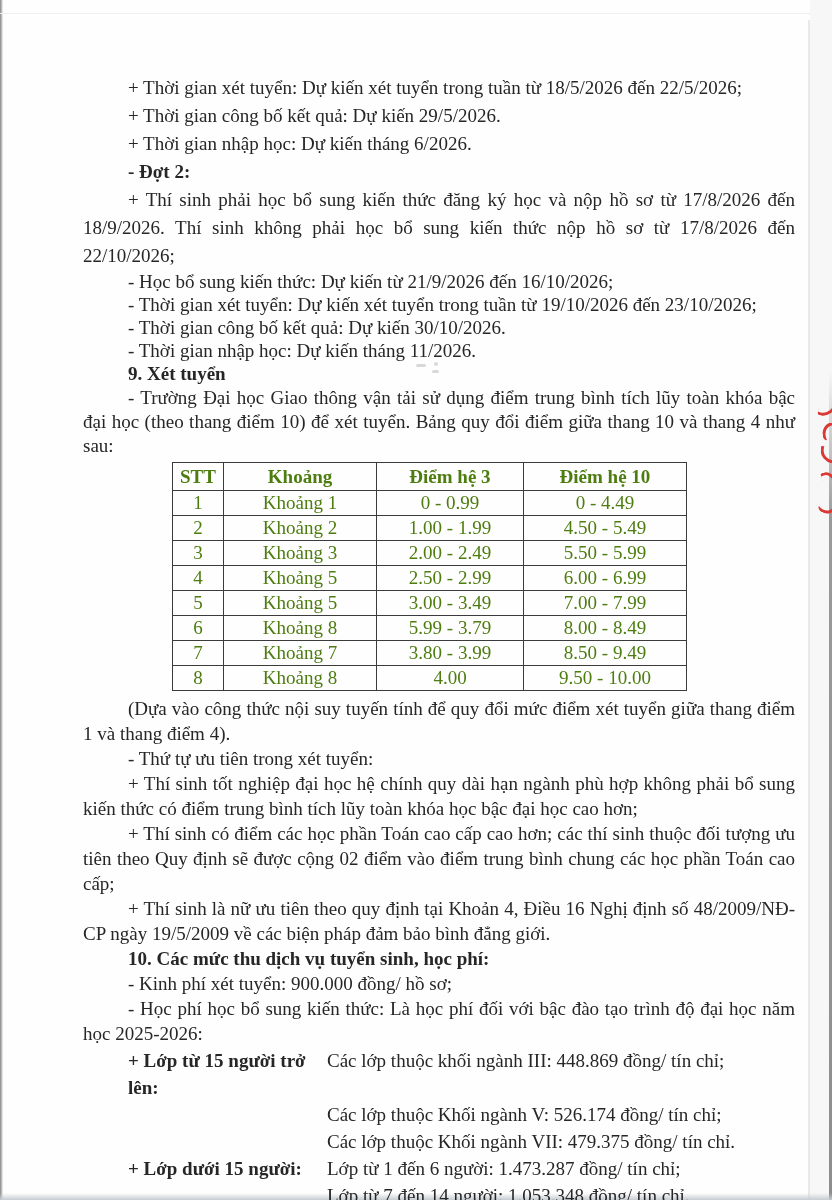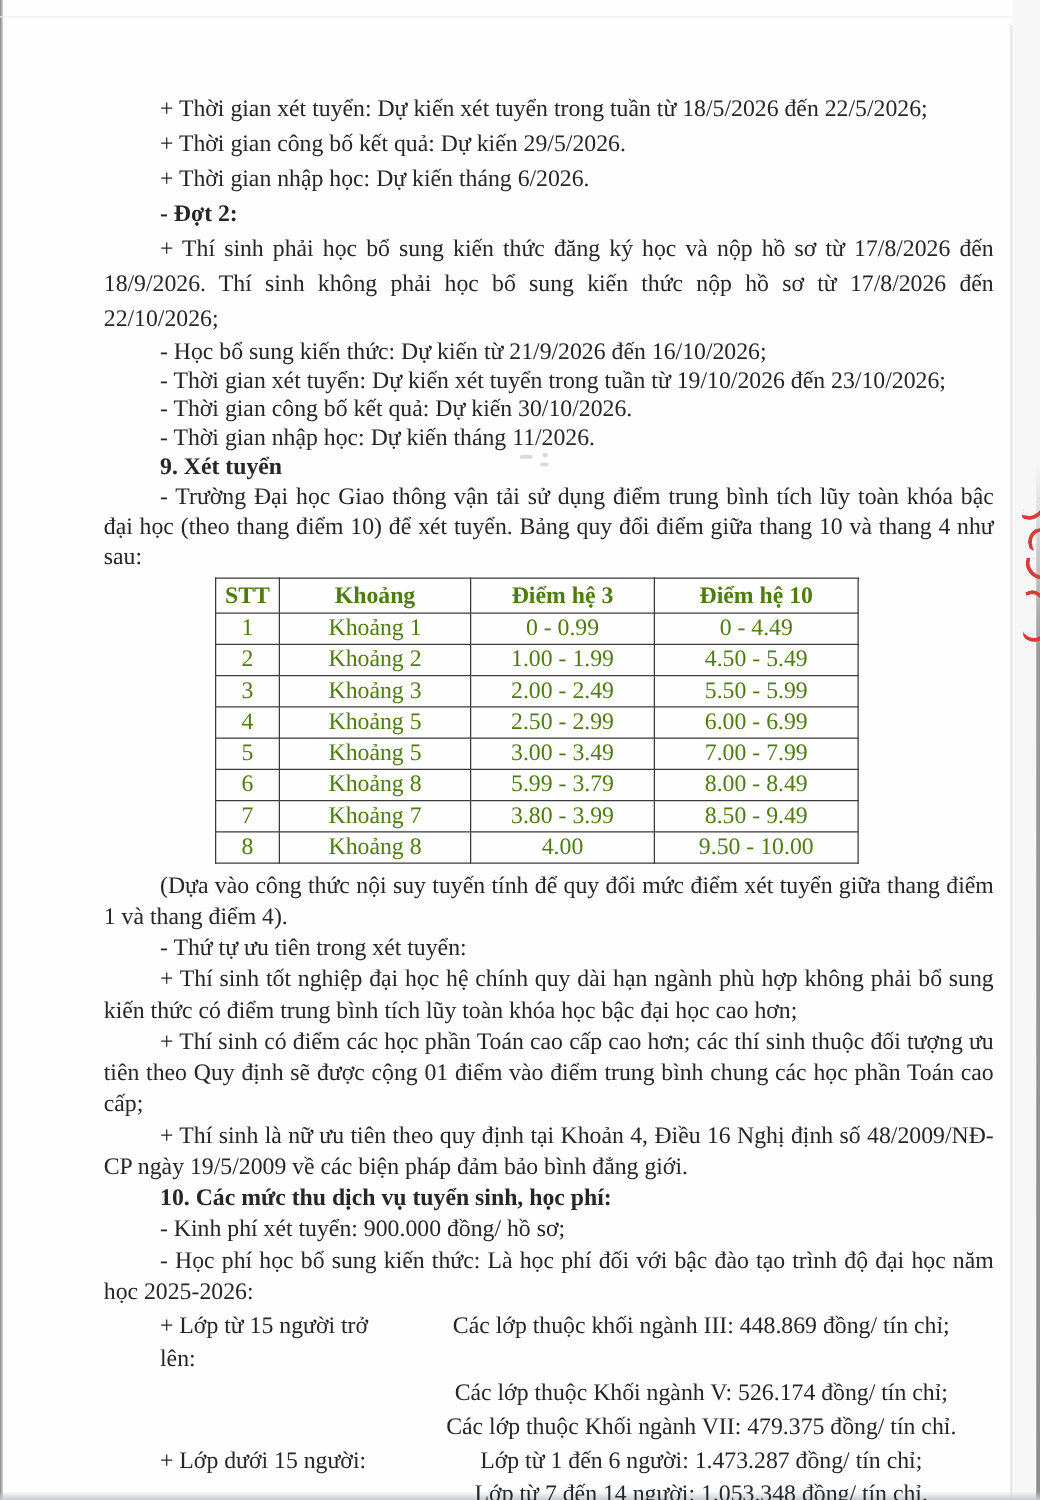--- a/index.html
+++ b/index.html
@@ -48,22 +48,22 @@
   table.conv th,table.conv td{
     border:1.5px solid #3b3b3b;text-align:center;padding:0;
     font-size:19px;color:#4d7c0f;}
   table.conv th{height:27px;font-weight:bold;}
   table.conv td{height:24px;}
   .c-stt{width:51px;} .c-khoang{width:153px;} .c-he4{width:147px;} .c-he10{width:163px;}
   .note{margin-top:5px !important;line-height:24px;}
   .body-lo p{line-height:25px;}
   .fees{margin-top:1px;}
   .fee-row{display:flex;line-height:27px;}
-  .fee-label{width:244px;padding-left:45px;box-sizing:border-box;flex:none;}
-  .fee-value{flex:1;text-align:center;}
+  .fee-label{width:244px;padding-left:45px;box-sizing:border-box;flex:none;font-weight:bold;}
+  .fee-value{flex:1;}
 </style>
 </head>
 <body>
 
 <div class="page">
 
   <div class="edge-left"></div>
   <div class="edge-top"></div>
   <div class="edge-right-band"></div>
   <div class="fold-line"></div>
@@ -167,21 +167,21 @@
           <td>4.00</td>
           <td>9.50 - 10.00</td>
         </tr>
       </tbody>
     </table>
 
     <div class="body-lo">
       <p class="note ind just">(Dựa vào công thức nội suy tuyến tính để quy đổi mức điểm xét tuyển giữa thang điểm 1 và thang điểm 4).</p>
       <p class="ind">- Thứ tự ưu tiên trong xét tuyển:</p>
       <p class="ind just">+ Thí sinh tốt nghiệp đại học hệ chính quy dài hạn ngành phù hợp không phải bổ sung kiến thức có điểm trung bình tích lũy toàn khóa học bậc đại học cao hơn;</p>
-      <p class="ind just">+ Thí sinh có điểm các học phần Toán cao cấp cao hơn; các thí sinh thuộc đối tượng ưu tiên theo Quy định sẽ được cộng 01 điểm vào điểm trung bình chung các học phần Toán cao cấp;</p>
+      <p class="ind just">+ Thí sinh có điểm các học phần Toán cao cấp cao hơn; các thí sinh thuộc đối tượng ưu tiên theo Quy định sẽ được cộng 02 điểm vào điểm trung bình chung các học phần Toán cao cấp;</p>
       <p class="ind just">+ Thí sinh là nữ ưu tiên theo quy định tại Khoản 4, Điều 16 Nghị định số 48/2009/NĐ-CP ngày 19/5/2009 về các biện pháp đảm bảo bình đẳng giới.</p>
       <p class="ind b">10. Các mức thu dịch vụ tuyển sinh, học phí:</p>
       <p class="ind">- Kinh phí xét tuyển: 900.000 đồng/ hồ sơ;</p>
       <p class="ind just">- Học phí học bổ sung kiến thức: Là học phí đối với bậc đào tạo trình độ đại học năm học 2025-2026:</p>
     </div>
 
     <div class="fees">
       <div class="fee-row">
         <span class="fee-label">+ Lớp từ 15 người trở lên:</span>
         <span class="fee-value">Các lớp thuộc khối ngành III: 448.869 đồng/ tín chỉ;</span>

